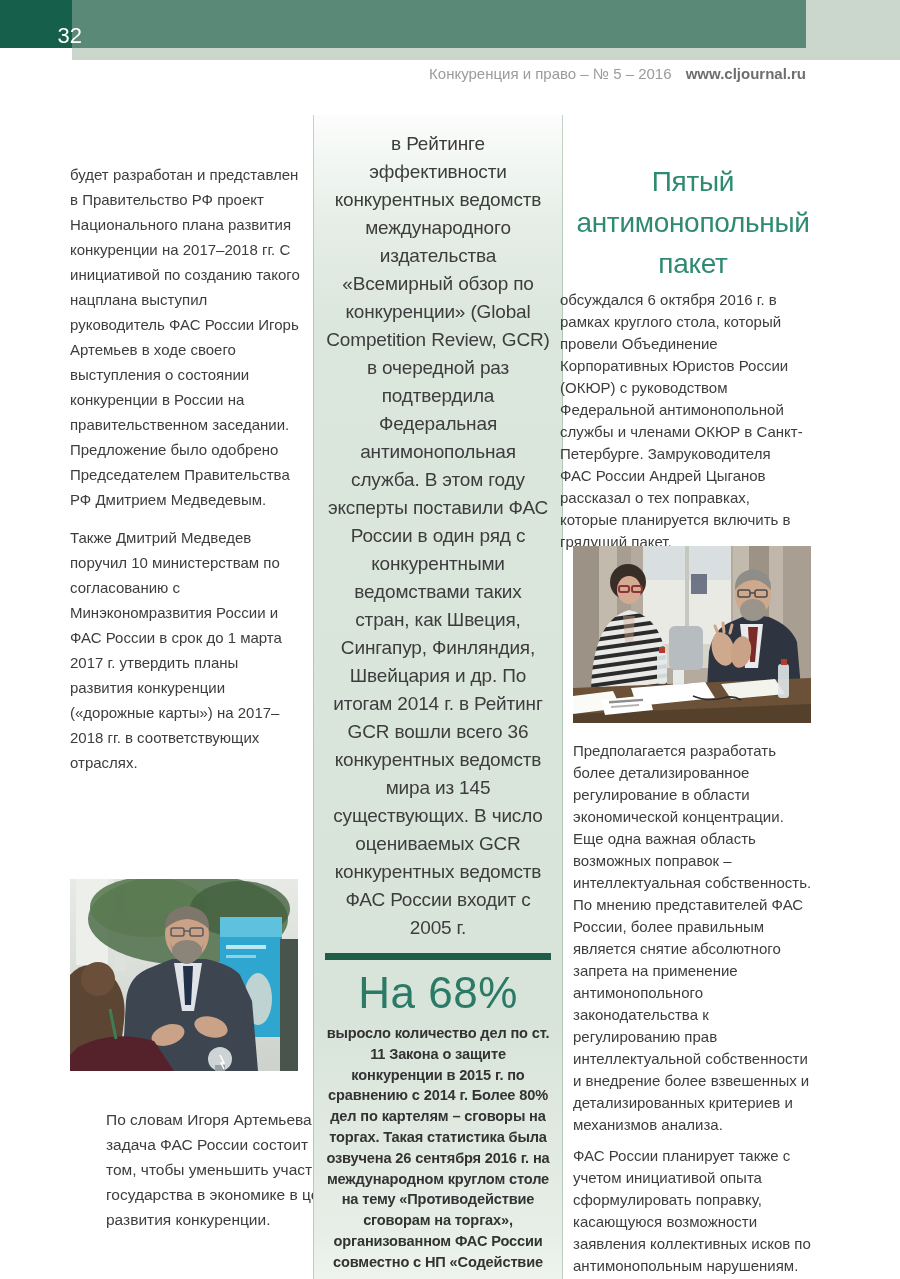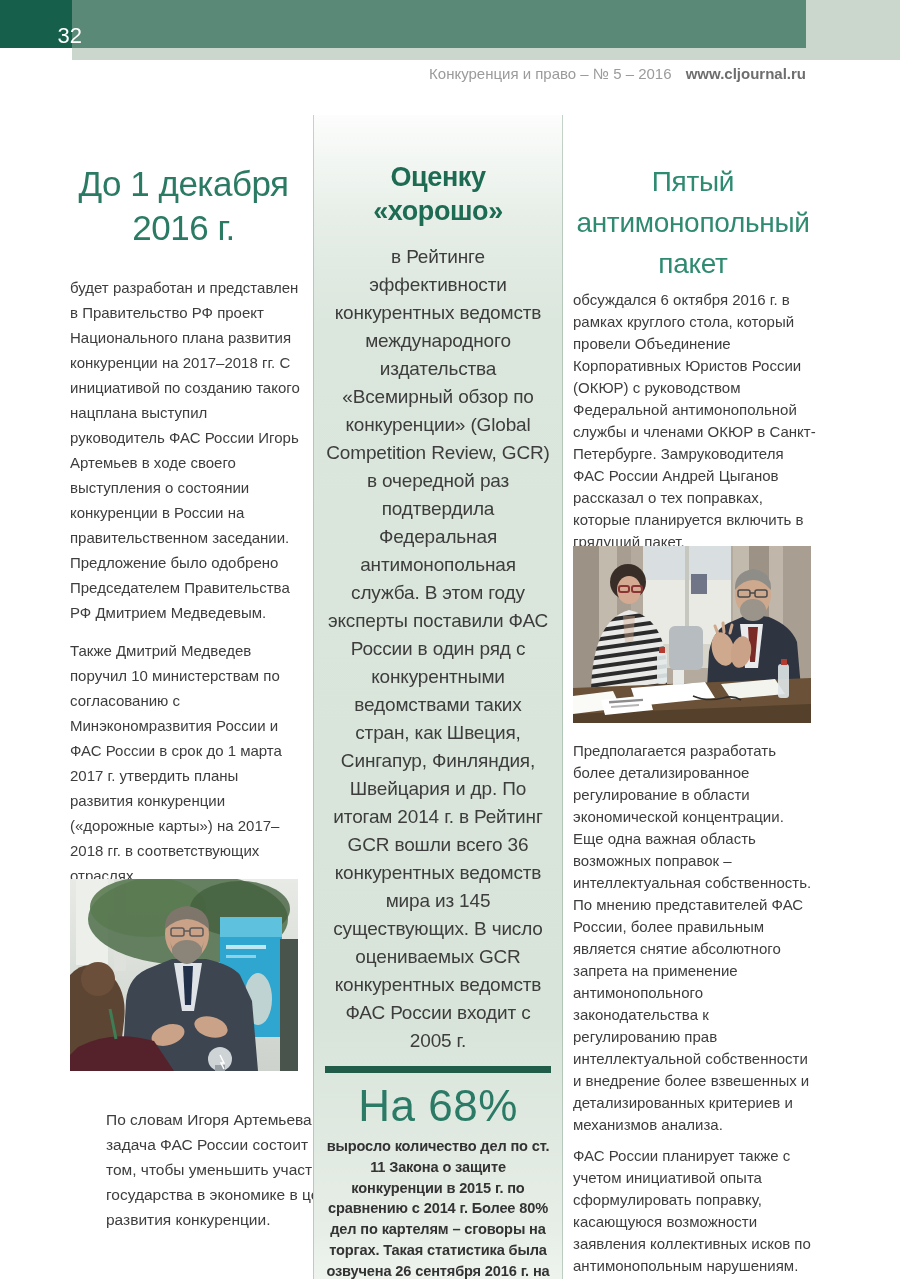--- a/index.html
+++ b/index.html
@@ -45,41 +45,40 @@
   .mid-intro{margin:15px 0 0 0;font-size:19px;line-height:28px;color:#3d3d3d;letter-spacing:-0.15px;}
   .mid-divider{margin:11px 0 0 0;height:7px;background:#215c49;}
   .stat-heading{margin:7px 0 0 0;font-size:44px;line-height:52px;font-weight:300;color:#2a7a66;letter-spacing:0.5px;}
   .stat-body{margin:4px 0 0 0;font-size:14.6px;line-height:20.8px;font-weight:600;color:#333333;letter-spacing:-0.15px;}
 
   
   .right-title{
     position:absolute;left:573px;top:161px;width:240px;margin:0;text-align:center;
     font-weight:400;font-size:28px;line-height:41px;color:#2e8a70;letter-spacing:-0.3px;
   }
-  .right-p1{position:absolute;left:573px;top:289px;width:243px;}
+  .right-p1{position:absolute;left:560px;top:289px;width:243px;}
   .right-photo{position:absolute;left:573px;top:546px;width:238px;height:177px;}
   .right-lower{position:absolute;left:573px;top:740px;width:243px;}
   .right-p{margin:0 0 9px 0;font-size:15px;line-height:22px;color:#3d3d3d;}
 </style>
 </head>
 <body>
 
 <div class="page">
 
   <div class="pale-band"></div>
   <div class="header-bar"></div>
   <div class="corner-block"></div>
   <div class="page-number">32</div>
   <div class="journal-line">
     <span class="journal-title">Конкуренция и право – № 5 – 2016</span>
     <span class="journal-url">www.cljournal.ru</span>
   </div>
 
   <div class="left-col">
-    <h1 class="left-title">До 1 декабря 2016 г.</h1>
     <p class="body-p">будет разработан и представлен в Правительство РФ проект Национального плана развития конкуренции на 2017–2018 гг. С инициативой по созданию такого нацплана выступил руководитель ФАС России Игорь Артемьев в ходе своего выступления о состоянии конкуренции в России на правительственном заседании. Предложение было одобрено Председателем Правительства РФ Дмитрием Медведевым.</p>
     <p class="body-p">Также Дмитрий Медведев поручил 10 министерствам по согласованию с Минэкономразвития России и ФАС России в срок до 1 марта 2017 г. утвердить планы развития конкуренции («дорожные карты») на 2017–2018 гг. в соответствующих отраслях.</p>
   </div>
 
   <div class="left-photo">
     <svg width="228" height="192" viewBox="0 0 228 192" xmlns="http://www.w3.org/2000/svg">
       <defs>
         <linearGradient id="lbg" x1="0" y1="0" x2="0" y2="1">
           <stop offset="0" stop-color="#e7eae5"></stop>
             <stop offset="1" stop-color="#cdd2cc"></stop>
@@ -116,21 +115,20 @@
       <circle cx="150" cy="180" r="12" fill="#ced3d6"></circle>
       <rect x="145" y="186" width="10" height="8" fill="#99a0a5"></rect>
       <path d="M150,176 l4,8 h-3 l3,6" stroke="#ffffff" stroke-width="1.5" fill="none"></path>
     </svg>
   </div>
 
   <p class="left-caption">По словам Игоря Артемьева, задача ФАС России состоит в том, чтобы уменьшить участие государства в экономике в целях развития конкуренции.</p>
 
   <div class="mid-panel">
     <div class="mid-inner">
-      <h2 class="mid-title">Оценку «хорошо»</h2>
       <p class="mid-intro">в Рейтинге эффективности конкурентных ведомств международного издательства «Всемирный обзор по конкуренции» (Global Competition Review, GCR) в очередной раз подтвердила Федеральная антимонопольная служба. В этом году эксперты поставили ФАС России в один ряд с конкурентными ведомствами таких стран, как Швеция, Сингапур, Финляндия, Швейцария и др. По итогам 2014 г. в Рейтинг GCR вошли всего 36 конкурентных ведомств мира из 145 существующих. В число оцениваемых GCR конкурентных ведомств ФАС России входит с 2005 г.</p>
       <div class="mid-divider"></div>
       <div class="stat-heading">На 68%</div>
       <p class="stat-body">выросло количество дел по ст. 11 Закона о защите конкуренции в 2015 г. по сравнению с 2014 г. Более 80% дел по картелям – сговоры на торгах. Такая статистика была озвучена 26 сентября 2016 г. на международном круглом столе на тему «Противодействие сговорам на торгах», организованном ФАС России совместно с НП «Содействие развитию конкуренции в странах СНГ», который прошел в рамках «Недели конкуренции в России». Замруководителя антимонопольного ведомства Андрей Цариковский заявил, что необходимо ввести уголовную и административную ответственность за манипулирование на торгах и уголовную ответственность за сговоры заказчика и участника торгов.</p>
     </div>
   </div>
 
   <h2 class="right-title">Пятый антимонопольный пакет</h2>
   <p class="right-p right-p1">обсуждался 6 октября 2016 г. в рамках круглого стола, который провели Объединение Корпоративных Юристов России (ОКЮР) с руководством Федеральной антимонопольной службы и членами ОКЮР в Санкт-Петербурге. Замруководителя ФАС России Андрей Цыганов рассказал о тех поправках, которые планируется включить в грядущий пакет.</p>
 

